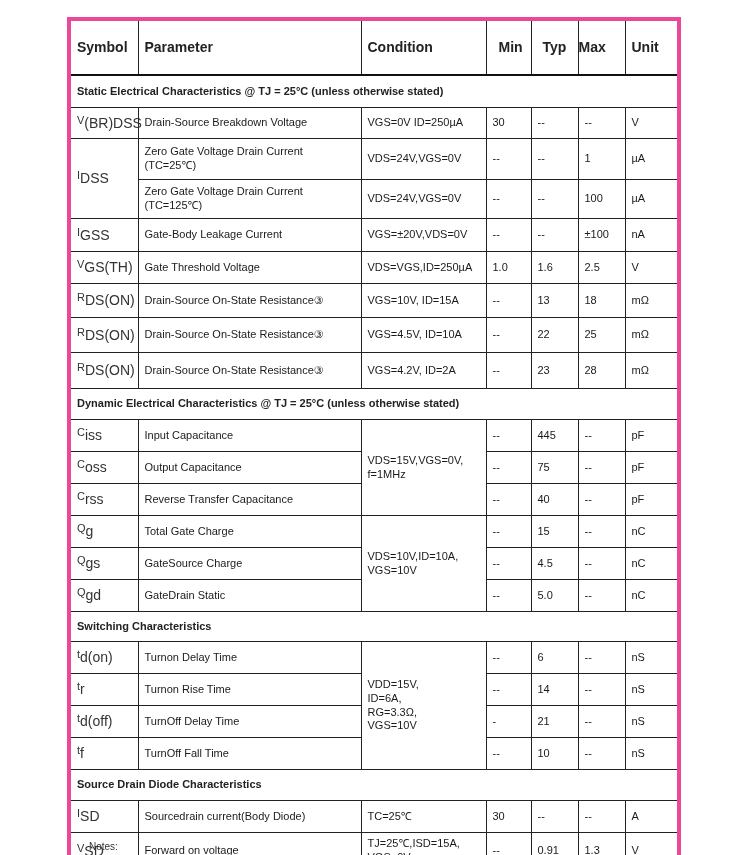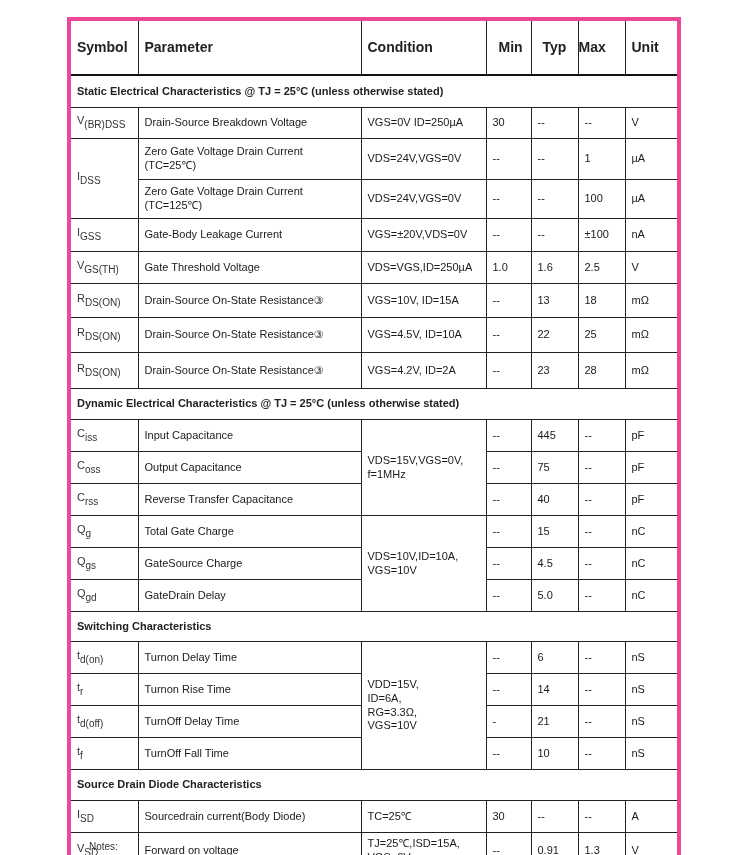--- a/index.html
+++ b/index.html
@@ -16,21 +16,21 @@
   }
   table.spec th {
     font-size: 14px; font-weight: bold; height: 29px; color: #222;
     border-bottom: 2px solid #111;
   }
   col.c-sym { width: 69px; } col.c-par { width: 223px; } col.c-cond { width: 125px; }
   col.c-min { width: 45px; } col.c-typ { width: 47px; } col.c-max { width: 47px; } col.c-unit { width: 54px; }
   td.sec { font-size: 14px; font-weight: bold; height: 30px; color: #222; padding-left: 8px;
            border-bottom: 2px solid #111; }
   td.sym { font-size: 17px; padding-left: 10px; white-space: nowrap; color:#333; }
-  td.sym sub { font-size: 10px; vertical-align: -4px; }
+  td.sym sub { font-size: 14px; vertical-align: -4px; }
   td.num { text-align: center; padding: 0; }
   td.big { font-size: 13px; text-align: center; padding: 0; vertical-align: top; padding-top: 6px; margin-top: 44px; }
   td.typ { border-left: 2px solid #111; }
   th.typ { border-left: 2px solid #111; }
   td.cond { line-height: 20px; }
   td.par2 { line-height: 20px; }
   .notes { position: absolute; left: 67px; top: 841px; font-size: 10px; color: #333; padding-left: 22px; }
 </style>
 </head>
 <body>
@@ -190,21 +190,21 @@
   <tr style="height:32px">
     <td class="sym"><span>Q</span><sub>gs</sub></td>
     <td>GateSource Charge</td>
     <td class="num">--</td>
     <td class="big typ">4.5</td>
     <td class="num">--</td>
     <td>nC</td>
   </tr>
   <tr style="height:32px">
     <td class="sym"><span>Q</span><sub>gd</sub></td>
-    <td>GateDrain Delay</td>
+    <td>GateDrain Static</td>
     <td class="num">--</td>
     <td class="big typ">5.0</td>
     <td class="num">--</td>
     <td>nC</td>
   </tr>
 
   <tr>
         <td colspan="7" class="sec" style="height:29px">Switching Characteristics</td>
       </tr>
 

